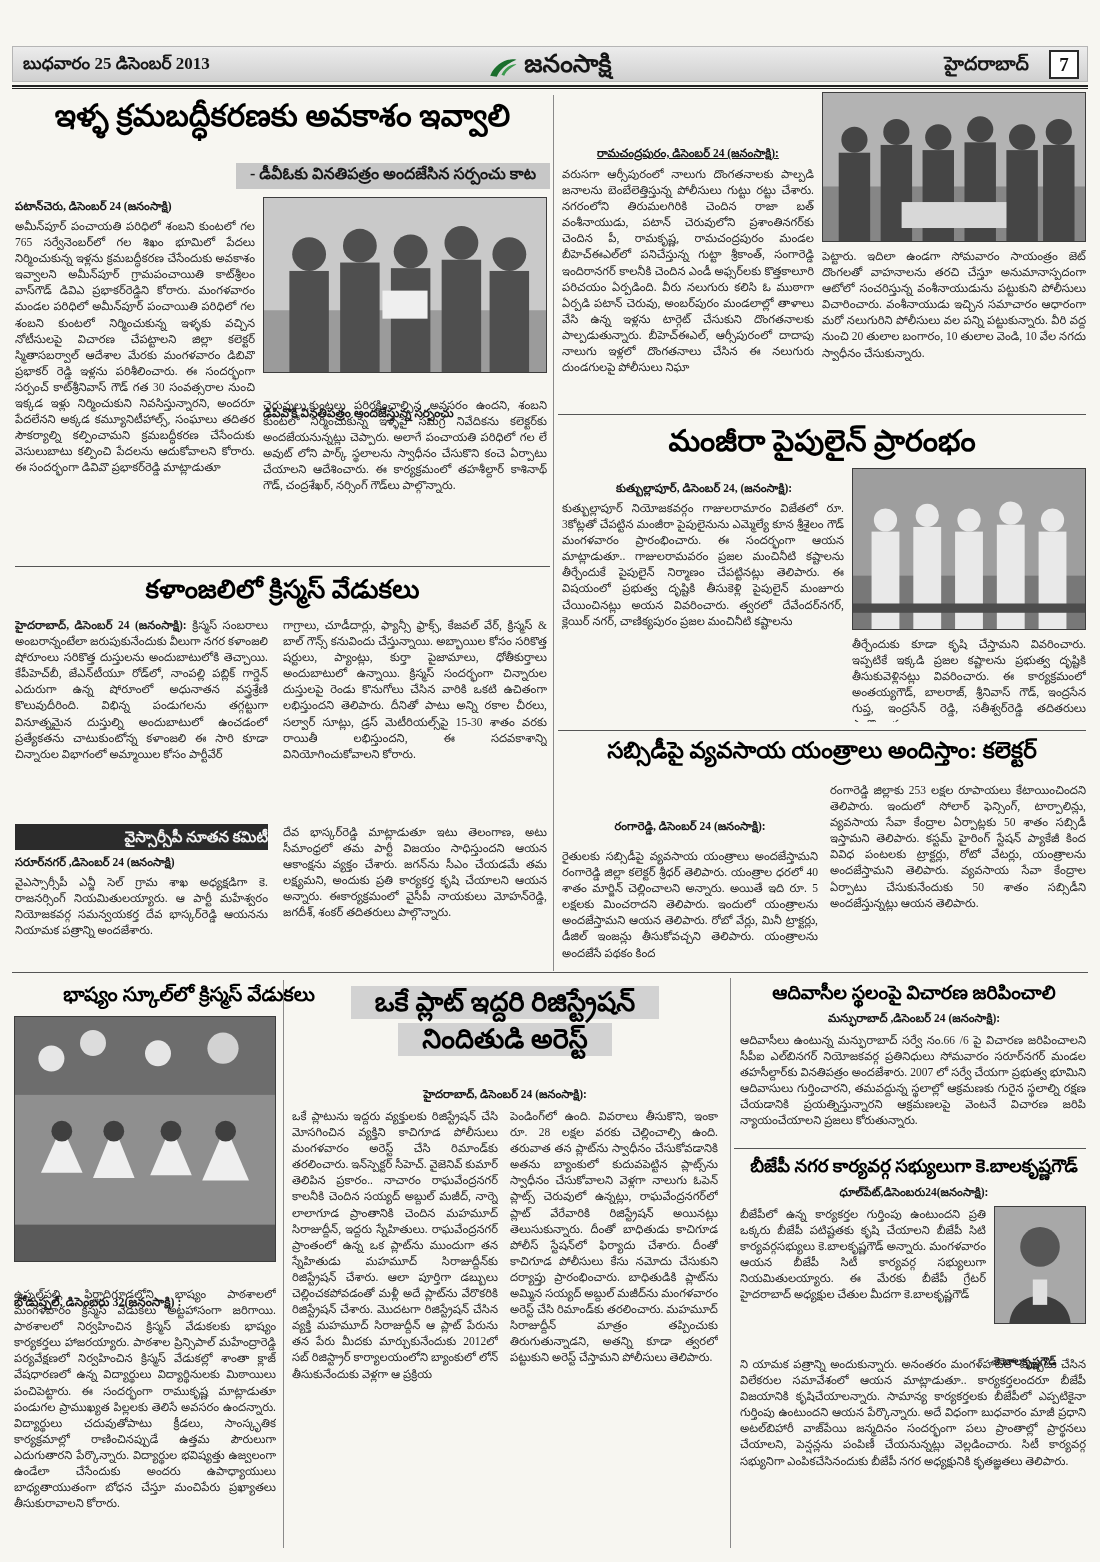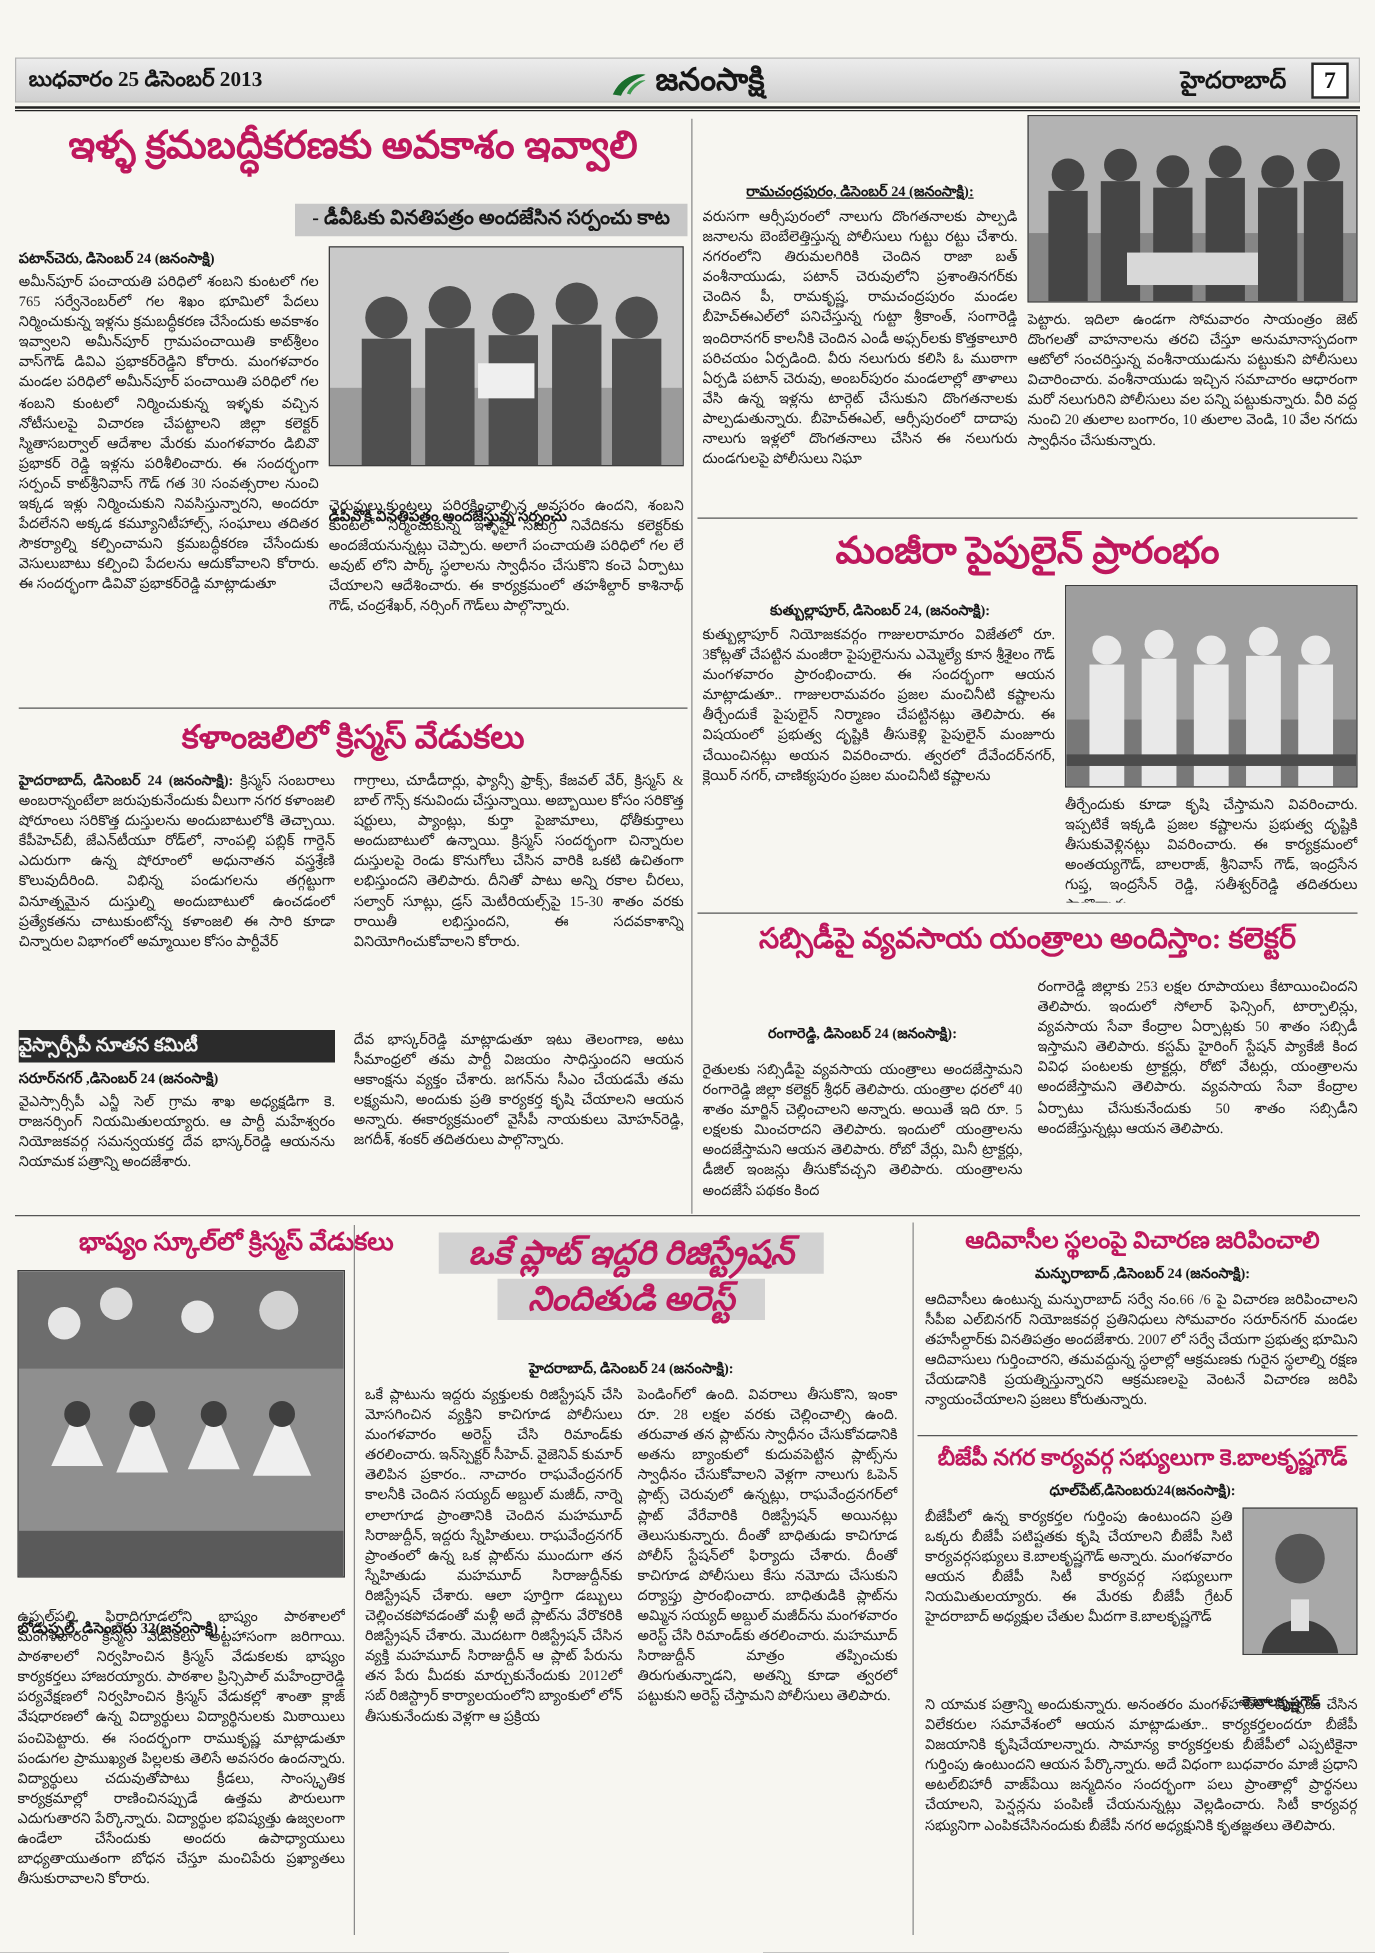--- a/index.html
+++ b/index.html
@@ -18,37 +18,37 @@
     display:flex; align-items:center; gap:6px; font-weight:bold; font-size:25px; }
   .masthead .logo { width:30px; height:22px; display:inline-block; }
   .header-city { position:absolute; right:58px; top:6px; font-weight:bold; font-size:19px; }
   .page-num { position:absolute; right:8px; top:3px; width:30px; height:29px;
     border:2px solid #2a2a2a; background:#fff; font-weight:bold; font-size:19px;
     display:flex; align-items:center; justify-content:center; }
   .double-rule { left:12px; top:85px; width:1076px; height:4px;
     border-top:2px solid #222; border-bottom:1px solid #222; }
 
   
-  .headline { font-weight:bold; text-align:center; color:#be185d; line-height:1.15; }
+  .headline { font-weight:bold; text-align:center; color:#000000; line-height:1.15; }
   .body-text { font-size:11.5px; line-height:1.4; text-align:justify;
     color:#1d1d1d; overflow:hidden; }
   .dateline { font-weight:bold; font-size:11.5px; }
   .dateline-line { font-weight:bold; font-size:11.5px; text-align:center; }
   .run-in { font-weight:bold; }
   .photo { border:1px solid #3d3d3d; background:#bdbdbd; overflow:hidden; }
   .photo svg { width:100%; height:100%; display:block; }
   .caption { font-weight:bold; font-size:12px; text-align:left;margin-top:29px; }
   .hr { border-top:1px solid #555; }
   .vr { border-left:1px solid #8a8a8a; }
   .rev-box { display:inline-block; background:#c7c7c7; padding:2px 14px;
     font-weight:bold; }
   .black-bar { background:#2b2b2b; color:#f4f4f4; font-weight:bold;
-    text-align:left; font-size:15px; line-height:26px; }
+    text-align:right; font-size:15px; line-height:26px; }
   .gray-line { display:inline-block; background:#d2d2d2; padding:1px 24px;
-    font-weight:bold;font-style:italic; }
+    font-weight:bold; }
 
   
   #a1-headline { left:15px; top:98px; width:535px; font-size:31px; }
   #a1-subhead  { left:15px; top:163px; width:535px; text-align:right; font-size:16px; }
   #a1-dateline { left:15px; top:200px; width:240px; }
   #a1-col1 { left:15px; top:218px; width:240px; height:344px; }
   #a1-photo { left:263px; top:197px; width:284px; height:176px; }
   #a1-caption { left:263px; top:377px; width:284px; }
   #a1-col2 { left:263px; top:397px; width:284px; height:165px; }
   #hr-a1 { left:15px; top:566px; width:535px; }

